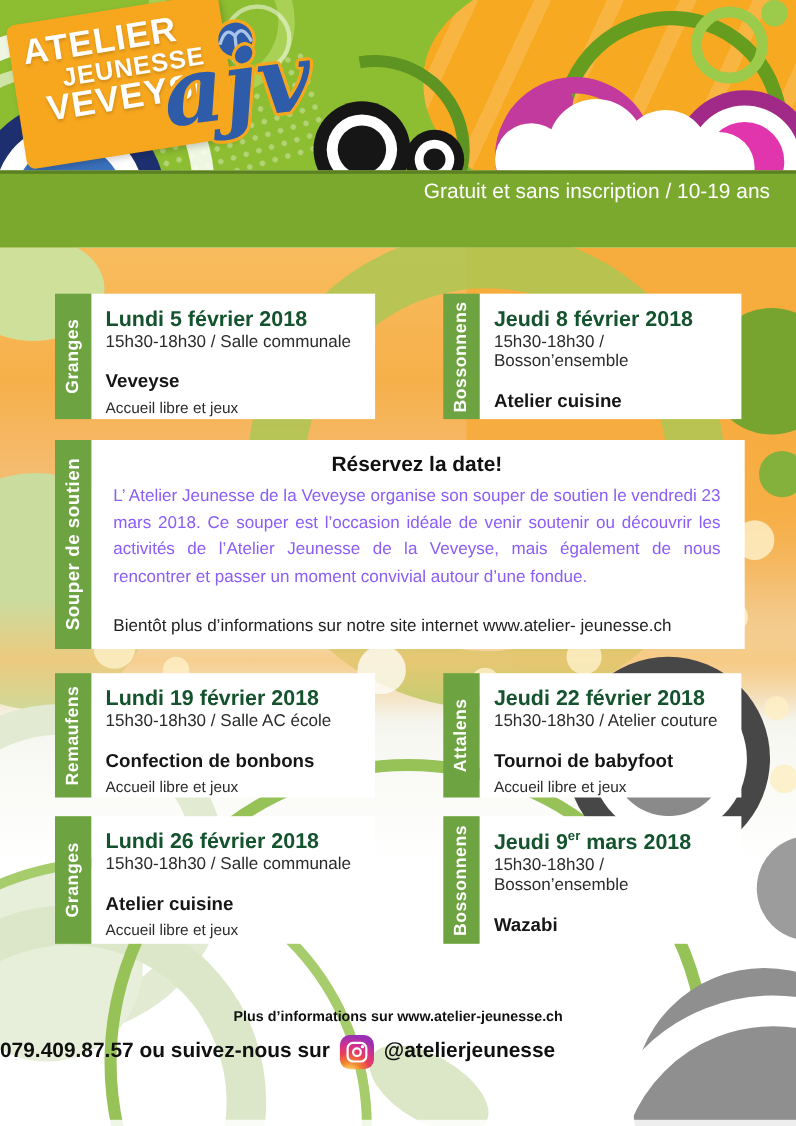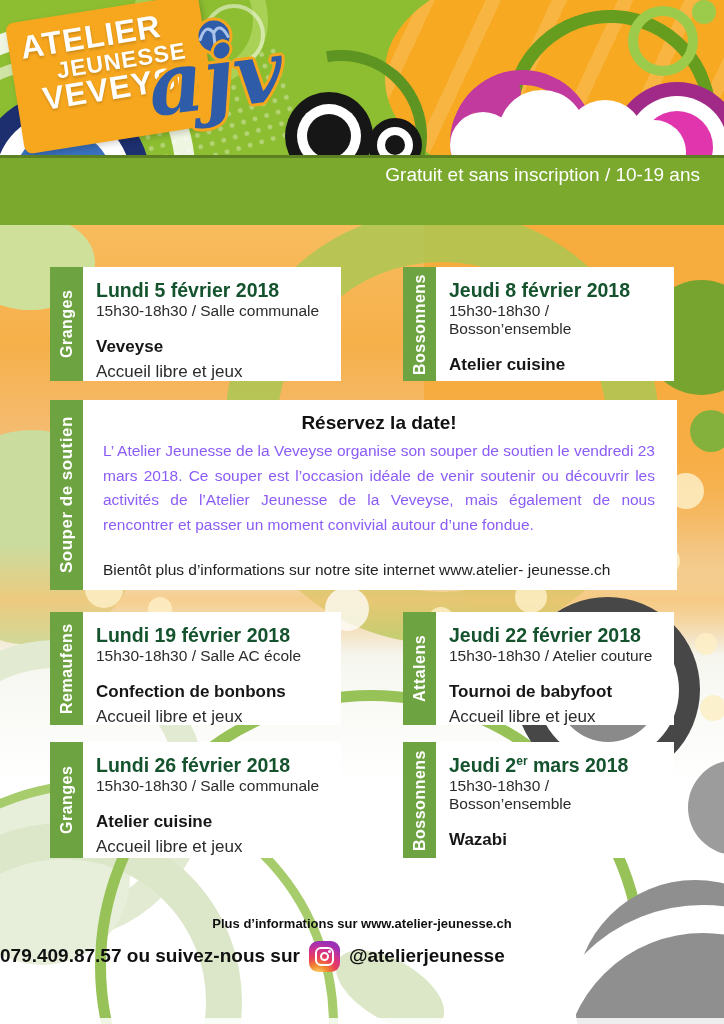--- a/index.html
+++ b/index.html
@@ -87,21 +87,21 @@
 
   
   .card{position:absolute;display:flex;z-index:2;}
   .tab{width:33px;background:#6da341;color:#fff;font-weight:bold;font-size:16px;letter-spacing:.5px;
        writing-mode:vertical-rl;transform:rotate(180deg);display:flex;align-items:center;justify-content:center;}
   .cbody{flex:1;background:#fff;padding:12px 8px 0 13px;overflow:hidden;}
   .date{font-size:19.5px;font-weight:bold;color:#14532d;line-height:1.15;}
   .date sup{font-size:12px;}
   .tp{font-size:15.5px;color:#2b2b2b;margin-top:1px;}
   .act{font-size:17px;font-weight:bold;margin-top:17px;color:#161616;}
-  .note{font-size:17px;margin-top:5px;color:#2b2b2b;}
+  .note{font-size:14px;margin-top:5px;color:#2b2b2b;}
   .c0{left:50px;top:267px;width:291px;height:114px;}
   .c1{left:403px;top:267px;width:271px;height:114px;}
   .cf{left:50px;top:400px;width:627px;height:190px;}
   .c2{left:50px;top:612px;width:291px;height:113px;}
   .c3{left:403px;top:612px;width:271px;height:113px;}
   .c4{left:50px;top:742px;width:291px;height:116px;}
   .c5{left:403px;top:742px;width:271px;height:116px;}
   .cf .tab{font-size:17px;}
   .cf .cbody{padding:10px 22px 0 20px;}
   .feature-title{text-align:center;font-weight:bold;font-size:19px;margin:2px 0 5px;color:#111;}
@@ -278,21 +278,21 @@
       <div class="date"><span>Lundi 26 février 2018</span></div>
       <div class="tp">15h30-18h30 / Salle communale</div>
       <div class="act">Atelier cuisine</div>
       <div class="note">Accueil libre et jeux</div>
     </div>
   </div>
 
   <div class="card c5">
     <div class="tab">Bossonnens</div>
     <div class="cbody">
-      <div class="date"><span>Jeudi 2</span><sup>er</sup><span> mars 2018</span></div>
+      <div class="date"><span>Jeudi 9</span><sup>er</sup><span> mars 2018</span></div>
       <div class="tp">15h30-18h30 / Bosson’ensemble</div>
       <div class="act">Wazabi</div>
       <div class="note">Accueil libre et jeux</div>
     </div>
   </div>
 
   <div class="footer">
     <div class="f1">Plus d’informations sur www.atelier-jeunesse.ch</div>
     <div class="f2">
       <span>079.409.87.57 ou suivez-nous sur</span>

